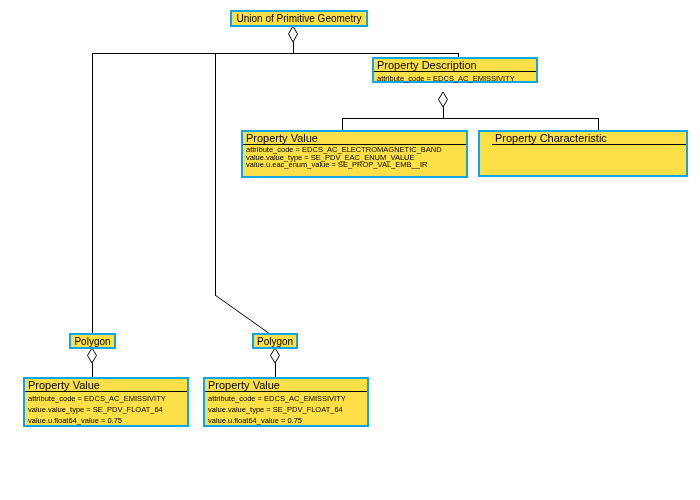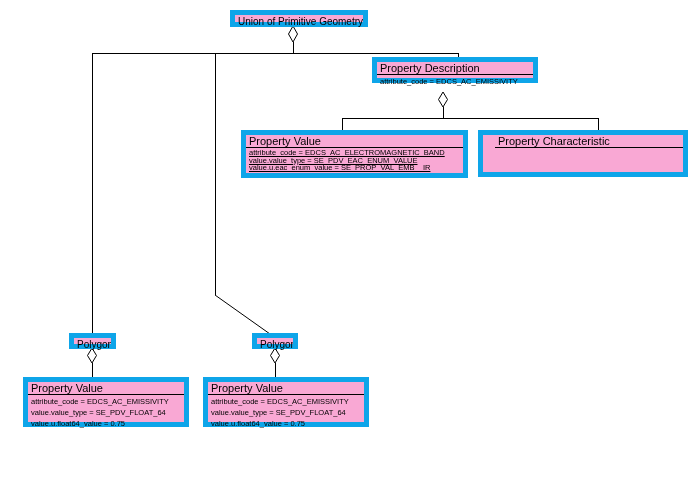--- a/index.html
+++ b/index.html
@@ -4,31 +4,31 @@
 <style>
   * { margin:0; padding:0; box-sizing:border-box; }
   html,body { background:#ffffff; }
   body { font-family:"Liberation Sans", sans-serif; color:#000; }
   #canvas {
     position:relative; width:700px; height:500px;
     background:#ffffff; overflow:hidden;
   }
   #connectors { position:absolute; left:0; top:0; width:700px; height:500px; }
   .uml-box {
-    position:absolute; background:#f9a8d4; border:5px solid #0ea5e9;
+    position:absolute; background:#fde047; border:2px solid #0ea5e9;
   }
   .uml-title {
     font-size:11px; line-height:12px; padding:0 3px;
     white-space:nowrap; overflow:hidden; color:#000;
   }
   .compartments .uml-title { border-bottom:1px solid #000000; }
   .simple .uml-title { text-align:center; font-size:10px; line-height:14px; }
   .uml-attrs { padding:1px 3px 0 3px; }
   .uml-attr { font-size:7.5px; white-space:nowrap; color:#000; }
-  .tight .uml-attr { line-height:7.5px;text-decoration:underline; }
+  .tight .uml-attr { line-height:7.5px; }
   .med   .uml-attr { line-height:9px; }
   .loose .uml-attr { line-height:11px; }
   .pd    .uml-attr { line-height:11px; }
 </style>
 </head>
 <body>
 
 <div id="canvas">
 
   <svg id="connectors" viewBox="0 0 700 500" xmlns="http://www.w3.org/2000/svg">

